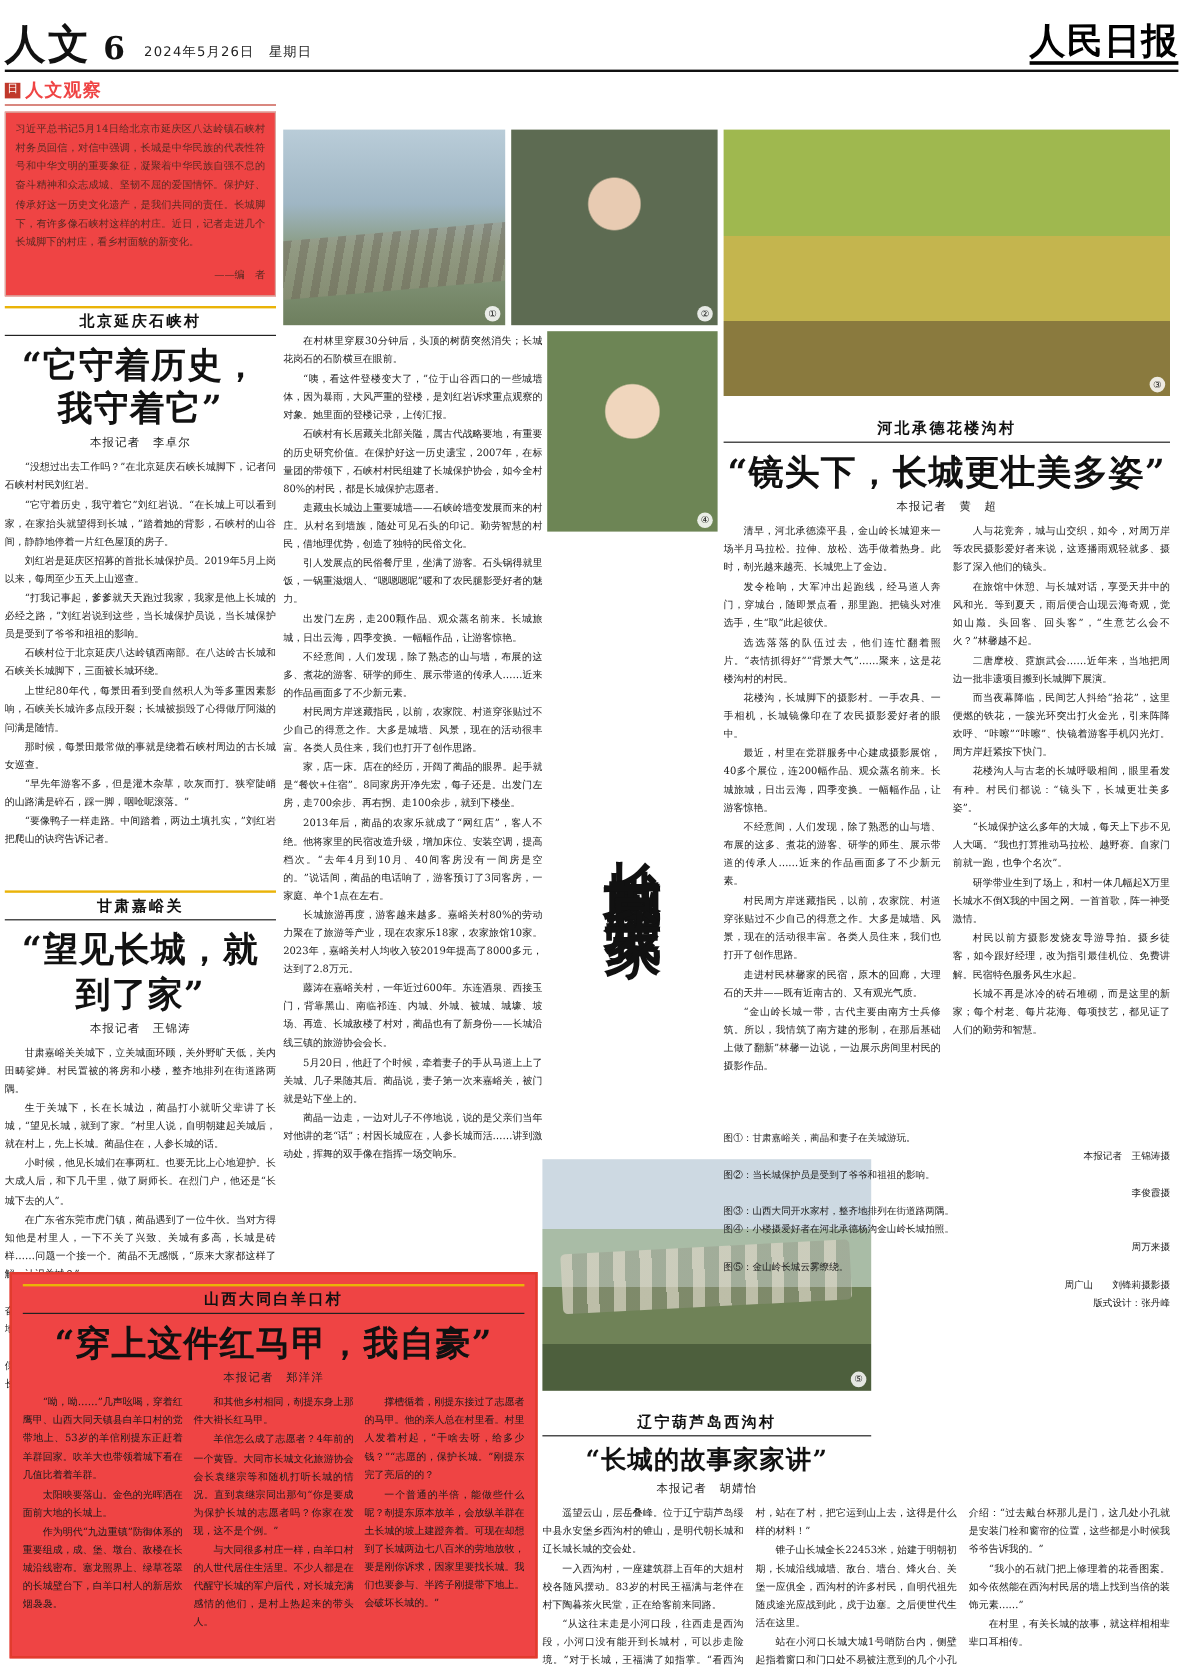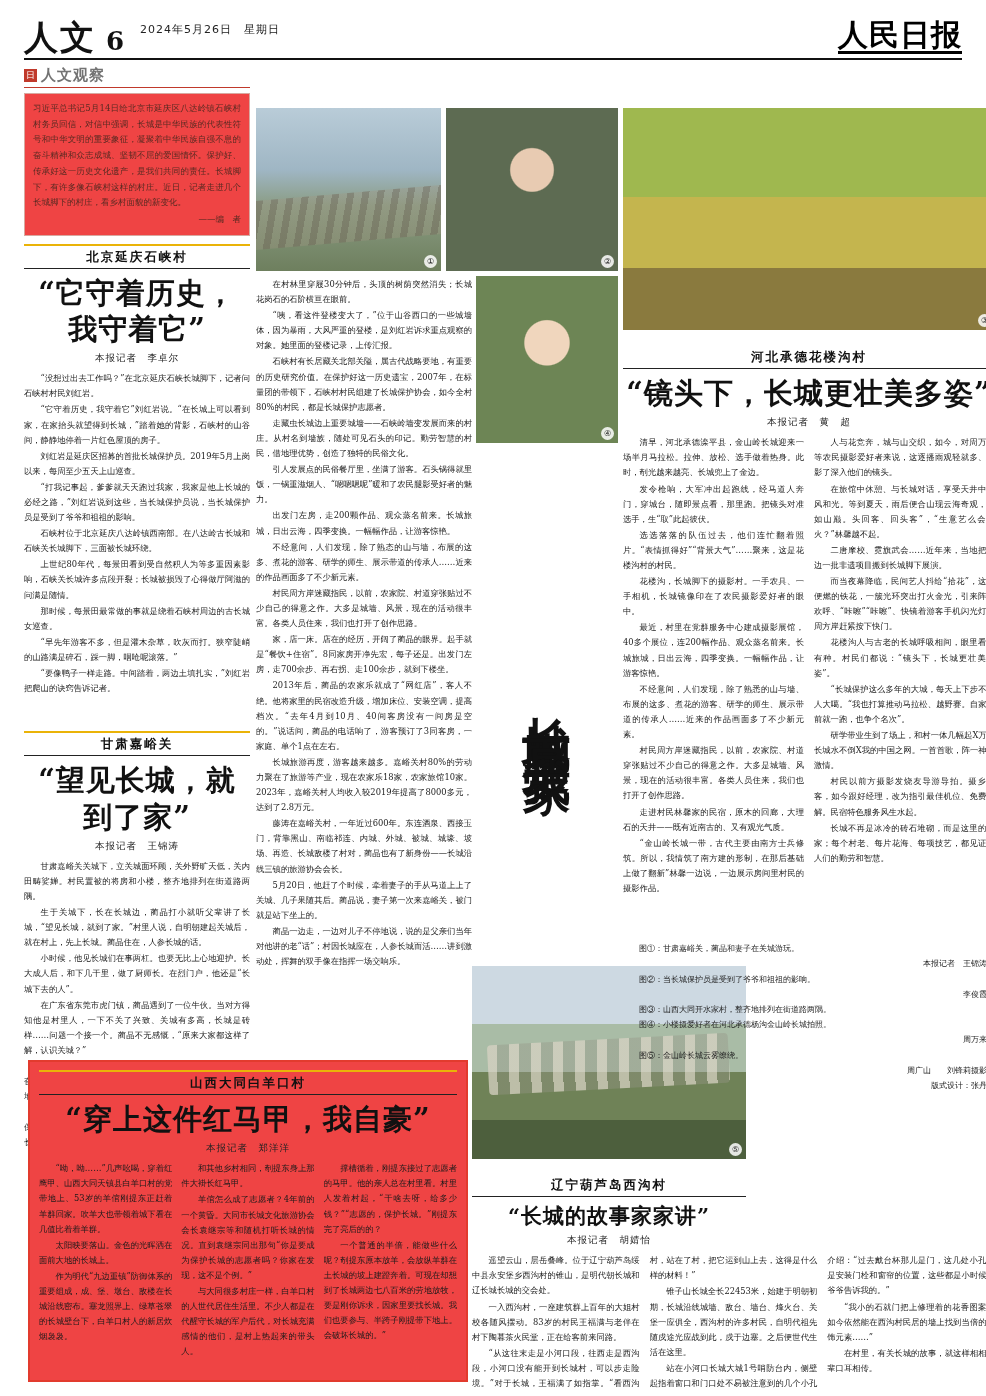--- a/index.html
+++ b/index.html
@@ -9,21 +9,21 @@
     width: 986px;
     height: 1396px;
     background: #ffffff;
     font-family: "DejaVu Sans", "Liberation Sans", sans-serif;
     color: #111;
   }
   .page {
     position: relative;
     width: 986px;
     height: 1396px;
-    padding: 8px 24px;
+    padding: 8px 4px;
     overflow: hidden;
   }
 
   
   .masthead {
     display: flex;
     align-items: flex-end;
     border-bottom: 2px solid #111;
     padding-bottom: 4px;
     height: 52px;
@@ -38,21 +38,21 @@
   .mast-num {
     font-family: "DejaVu Serif", serif;
     font-size: 26px;
     font-weight: bold;
     margin-left: 10px;
     line-height: 1;
   }
   .mast-date {
     font-size: 11px;
     margin-left: 16px;
-    margin-bottom: 17px;
+    margin-bottom: 3px;
     color: #222;
     letter-spacing: 1px;
     text-align: right;
   }
   .mast-logo {
     margin-left: auto;
     font-family: "DejaVu Serif", serif;
     font-size: 30px;
     font-weight: bold;
     letter-spacing: 1px;
@@ -90,39 +90,39 @@
     background: #c0392b;
     color: #fff;
     font-size: 9px;
     line-height: 13px;
     text-align: center;
   }
   .tag-text {
     font-family: "DejaVu Serif", serif;
     font-size: 15px;
     font-weight: bold;
-    color: #737373;
+    color: #ef4444;
     letter-spacing: 1px;
   }
 
   
   .editor-note {
     border: 1px solid #d8a8a0;
     padding: 7px 8px;
     font-family: "DejaVu Serif", serif;
     font-size: 8.5px;
     line-height: 1.85;
     text-align: justify;
     color: #5a2a22;
     background: #ef4444;
   }
   .editor-note .sig {
     display: block;
     text-align: right;
-    margin-top: 1px;
+    margin-top: 12px;
   }
 
   
   .kicker {
     text-align: center;
     font-family: "DejaVu Serif", serif;
     font-size: 12.5px;
     font-weight: bold;
     letter-spacing: 2px;
     padding: 3px 0 2px;
@@ -221,21 +221,20 @@
     color: #111;
     text-align: center;
   }
 
   
   .captions {
     font-family: "DejaVu Serif", serif;
     font-size: 8px;
     line-height: 1.9;
     color: #222;
-    margin-left: 16px;
   }
   .captions .credit { text-align: right; display:block; }
 
   
   .red-box {
     border: 2.5px solid #e23b2e;
     padding: 8px 9px 9px;
     background: #ef4444;
   }
 </style>

